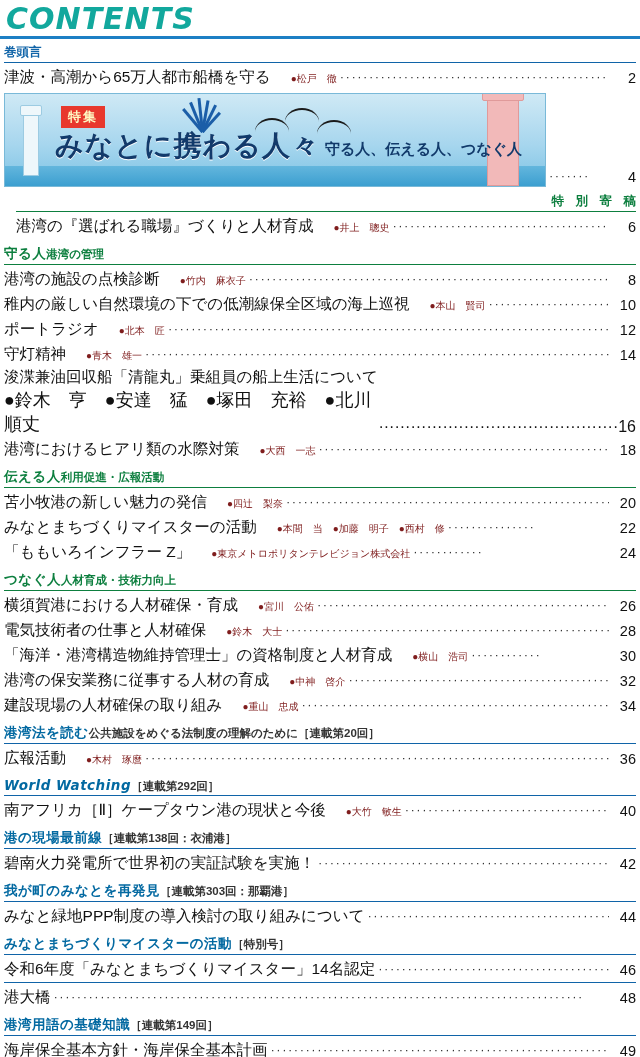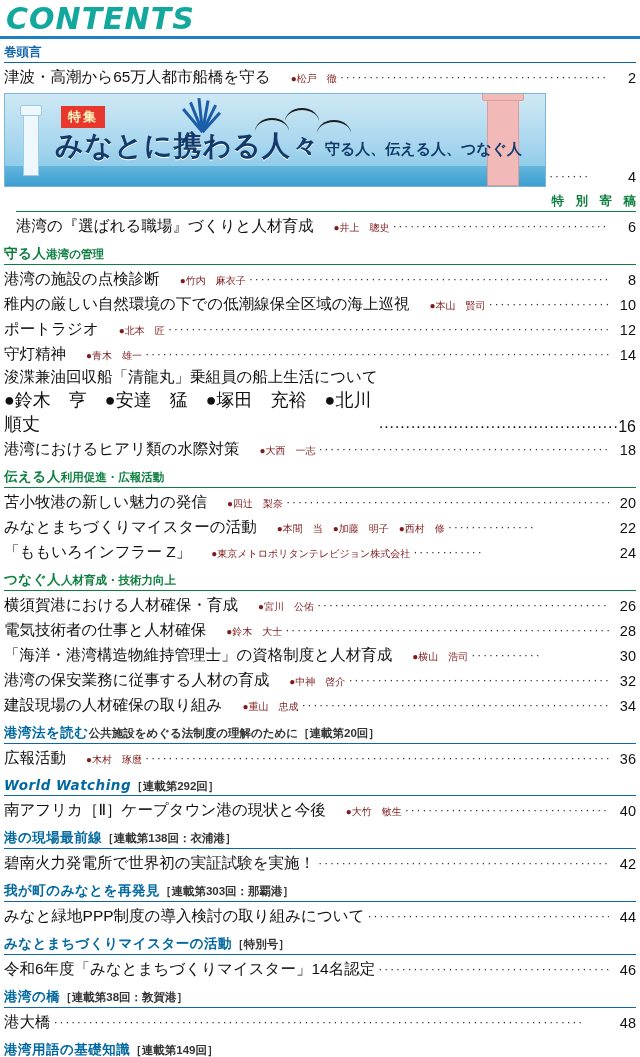--- a/index.html
+++ b/index.html
@@ -538,24 +538,20 @@
   <hr class="blue-rule">
   <div class="entry noauthor">
     <span class="etext">
       <span class="title">令和6年度「みなとまちづくりマイスター」14名認定</span>
 
     </span>
     <span class="dots">···························································································</span>
     <span class="pg">46</span>
   </div>
 
-  <div class="sec-head blue">
-    <span class="main">港湾の橋</span>
-    <span class="sub">［連載第38回：敦賀港］</span>
-  </div>
   <hr class="blue-rule">
   <div class="entry noauthor">
     <span class="etext">
       <span class="title">港大橋</span>
 
     </span>
     <span class="dots">···························································································</span>
     <span class="pg">48</span>
   </div>
 

